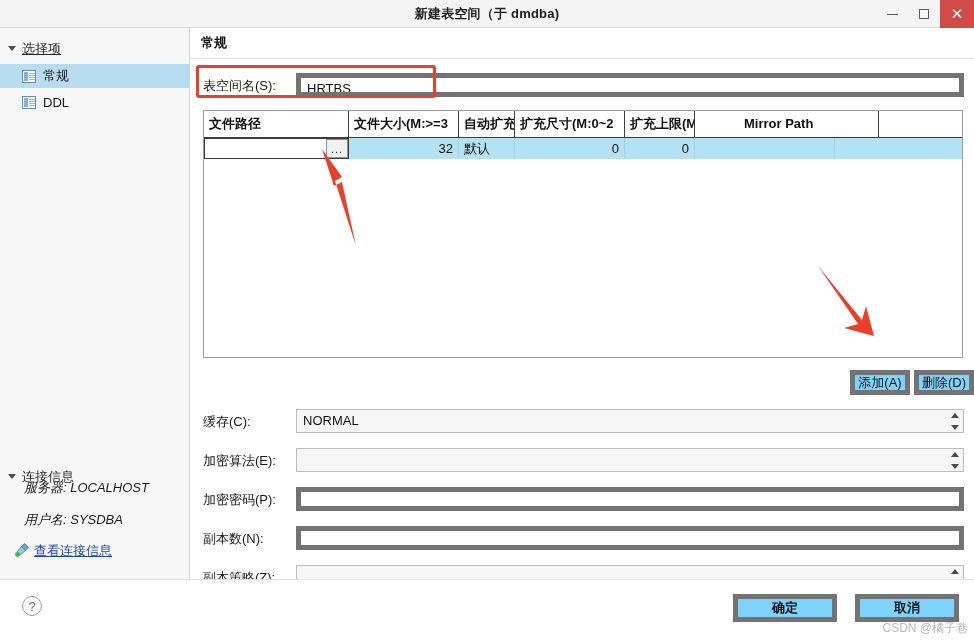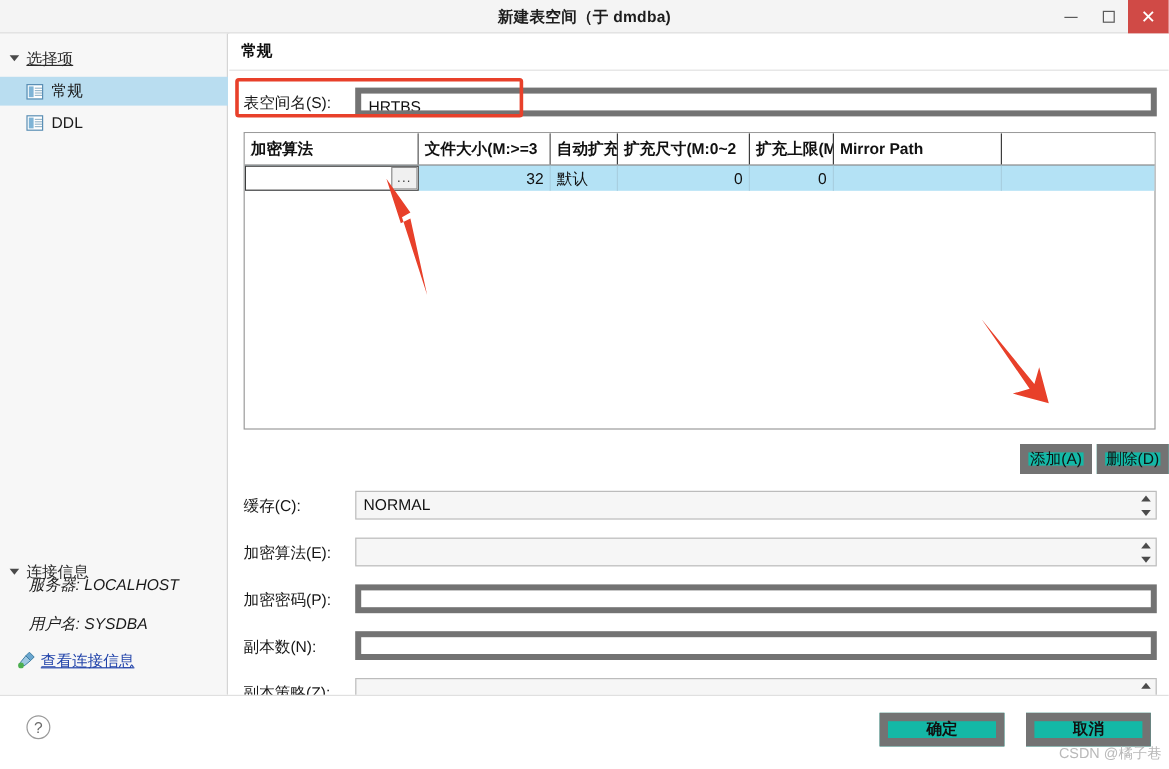--- a/index.html
+++ b/index.html
@@ -266,22 +266,22 @@
     font-size: 11px;
     color: #3a3a3a;
     letter-spacing: 1px;
     line-height: 10px;
   }
   .td.last { border-right: none; }
 
   
   .btn {
     position: absolute;
-    background: #14b8a6;
-    border: 7px solid #737373;
+    background: #7dd3fc;
+    border: 5px solid #737373;
     font-size: 13px;
     color: #111;
     display: flex; align-items: center; justify-content: center;
     white-space: nowrap;
     font-family: "Liberation Sans", "DejaVu Sans", sans-serif;
   }
 
   
   .footer {
     position: absolute; left: 0; top: 579px;
@@ -365,26 +365,26 @@
 
   <div class="content">
     <div class="section-title">常规</div>
     <div class="hrule"></div>
 
     <div class="field-label" style="left:12px; top:47px; width:100px;">表空间名(S):</div>
     <div class="textbox" style="left:105px; top:45px; width:668px;">HRTBS</div>
 
     <div class="tablewrap">
       <div class="thead">
-        <div class="th" style="width:145px;">加密算法</div>
+        <div class="th" style="width:145px;">文件路径</div>
         <div class="th" style="width:110px;">文件大小(M:&gt;=3</div>
         <div class="th" style="width:56px;">自动扩充</div>
         <div class="th" style="width:110px;">扩充尺寸(M:0~2</div>
         <div class="th" style="width:70px;">扩充上限(M</div>
-        <div class="th" style="width:140px;">Mirror Path</div>
+        <div class="th" style="width:140px;margin-left:44px;">Mirror Path</div>
         <div class="th last" style="width:127px;"></div>
       </div>
       <div class="trow">
         <div class="td pathcell" style="width:145px;">
           <div class="ellipsis-btn">...</div>
         </div>
         <div class="td num" style="width:110px;">32</div>
         <div class="td" style="width:56px;">默认</div>
         <div class="td num" style="width:110px;">0</div>
         <div class="td num" style="width:70px;">0</div>

